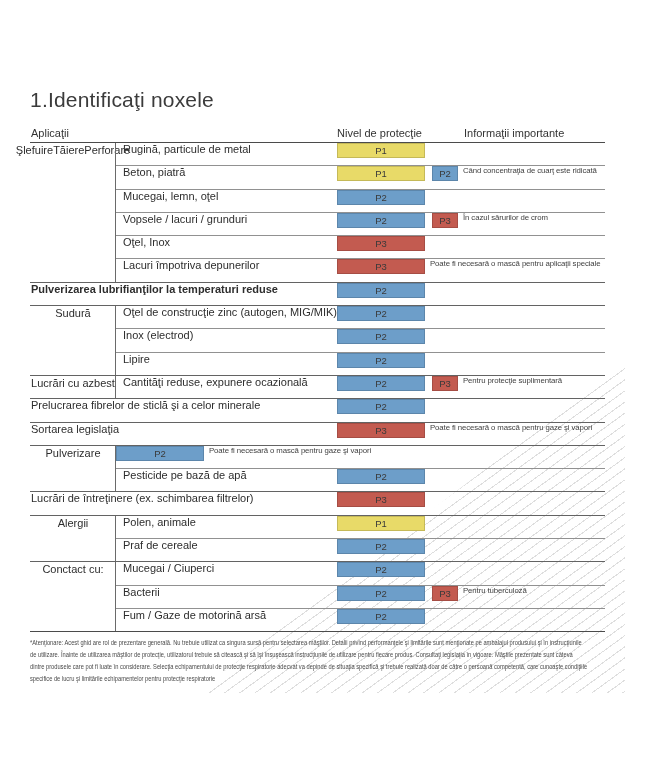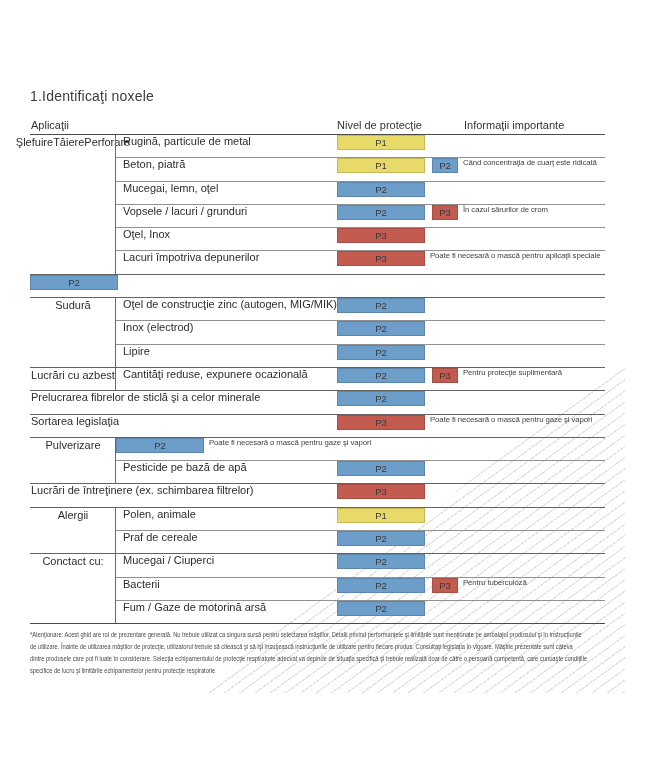--- a/index.html
+++ b/index.html
@@ -2,21 +2,21 @@
 <html><head>
 <meta charset="utf-8">
 <style>
   html,body{margin:0;padding:0;background:#ffffff;}
   body{width:645px;height:774px;position:relative;font-family:"Liberation Sans",sans-serif;overflow:hidden;}
   .page{position:absolute;inset:0;overflow:hidden;}
   .hatch{position:absolute;inset:0;z-index:0;
     background:repeating-linear-gradient(144deg, transparent 0 8px, #dedede 8px 9px);
     clip-path:polygon(625px 360px, 625px 693px, 197px 693px);}
   .doc{position:absolute;left:30px;top:88px;width:575px;z-index:1;}
-  h1{font-size:14px;font-weight:400;color:#3b3b3b;margin:0 0 12px 0;letter-spacing:.2px;}
+  h1{font-size:21px;font-weight:400;color:#3b3b3b;margin:0 0 12px 0;letter-spacing:.2px;}
   .thead{position:relative;height:18px;border-bottom:1.5px solid #4b4b4b;font-size:11px;color:#333;text-decoration:underline;}
   .th{position:absolute;bottom:3px;white-space:nowrap;}
   .th-app{left:1px}
   .th-prot{left:307px}
   .th-info{left:434px}
   .section{border-bottom:1px solid #636363;}
   #table .section:last-child{border-bottom:1.5px solid #4b4b4b;}
   .group{display:flex;}
   .gcat{width:85px;flex:none;display:flex;flex-direction:row;justify-content:center;
     font-size:11px;color:#2d2d2d;line-height:15px;padding-left:1px;box-sizing:border-box;white-space:nowrap;}
@@ -80,20 +80,21 @@
             </div>
             <div class="row">
               <div class="rlabel">Lacuri împotriva depunerilor</div>
               <div class="badge" style="background: rgb(195, 91, 80);">P3</div>
               <div class="info">Poate fi necesară o mască pentru aplicaţii speciale</div>
             </div>
           </div>
         </div>
         <div class="section">
           <div class="row full">
+            <div class="flabel bold">Pulverizarea lubrifianţilor la temperaturi reduse</div>
             <div class="badge" style="background: rgb(109, 158, 201);">P2</div>
           </div>
         </div>
         <div class="section group">
           <div class="gcat">
             <div>Sudură</div>
           </div>
           <div class="gitems">
             <div class="row">
               <div class="rlabel">Oţel de construcţie zinc (autogen, MIG/MIK)</div>

